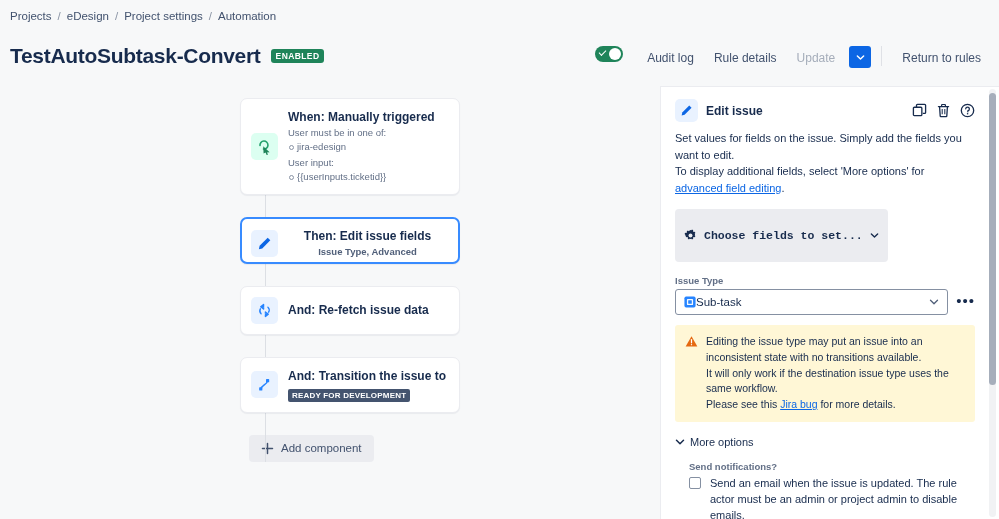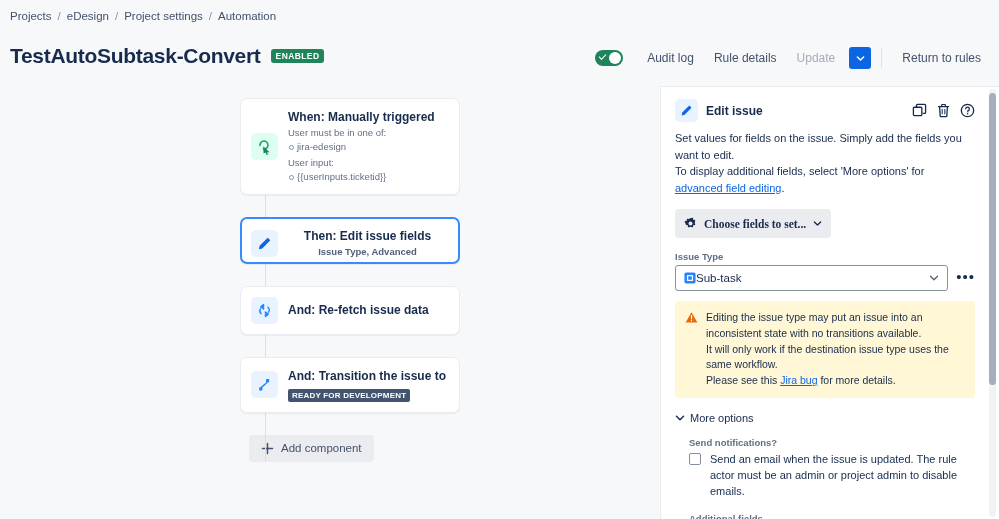--- a/index.html
+++ b/index.html
@@ -32,21 +32,21 @@
   .badge-enabled {
     background: #1f845a; color: #ffffff;
     font-size: 8.5px; font-weight: bold; letter-spacing: 0.4px;
     padding: 2px 5px 2px 5px; border-radius: 3px;
     text-transform: uppercase;
   }
 
   
   .toolbar {
     position: absolute; top: 46px; right: 8px;
-    display: flex; align-items: center; gap: 0px;
+    display: flex; align-items: flex-start; gap: 0px;
     font-size: 12px;
   }
   .toggle {
     width: 28px; height: 16px; border-radius: 10px;
     background: #1f845a; position: relative;
     display: flex; align-items: center; cursor: pointer;
     margin-right: 14px;
   }
   .toggle .knob {
     position: absolute; right: 2px; top: 2px;
@@ -135,23 +135,23 @@
   .panel-actions { display: flex; align-items: center; gap: 9px; }
   .pa-icon { cursor: pointer; display: flex; color: #172b4d; }
   .panel-desc {
     font-size: 11px; color: #172b4d; line-height: 1.5; margin-top: 8px;
   }
   .link { color: #0c66e4; text-decoration: underline; cursor: pointer; }
 
   .choose-btn {
     display: inline-flex; align-items: center; gap: 7px;
     background: #ebecf0; border: none; border-radius: 4px;
-    padding: 8px 9px; margin-top: 13px;
+    padding: 20px 9px; margin-top: 13px;
     font-size: 11.5px; color: #172b4d; font-weight: bold;
-    font-family: Liberation Serif, serif; cursor: pointer;
+    font-family: Liberation Mono, monospace; cursor: pointer;
   }
 
   .field-label {
     font-size: 9.5px; font-weight: bold; color: #626f86;
     margin-top: 13px; margin-bottom: 3px;
   }
   .select-row { display: flex; align-items: center; gap: 8px; }
   .select {
     flex: 1; height: 26px; border: 1px solid #8590a2; border-radius: 3px;
     background: #fff; display: flex; align-items: center; 

